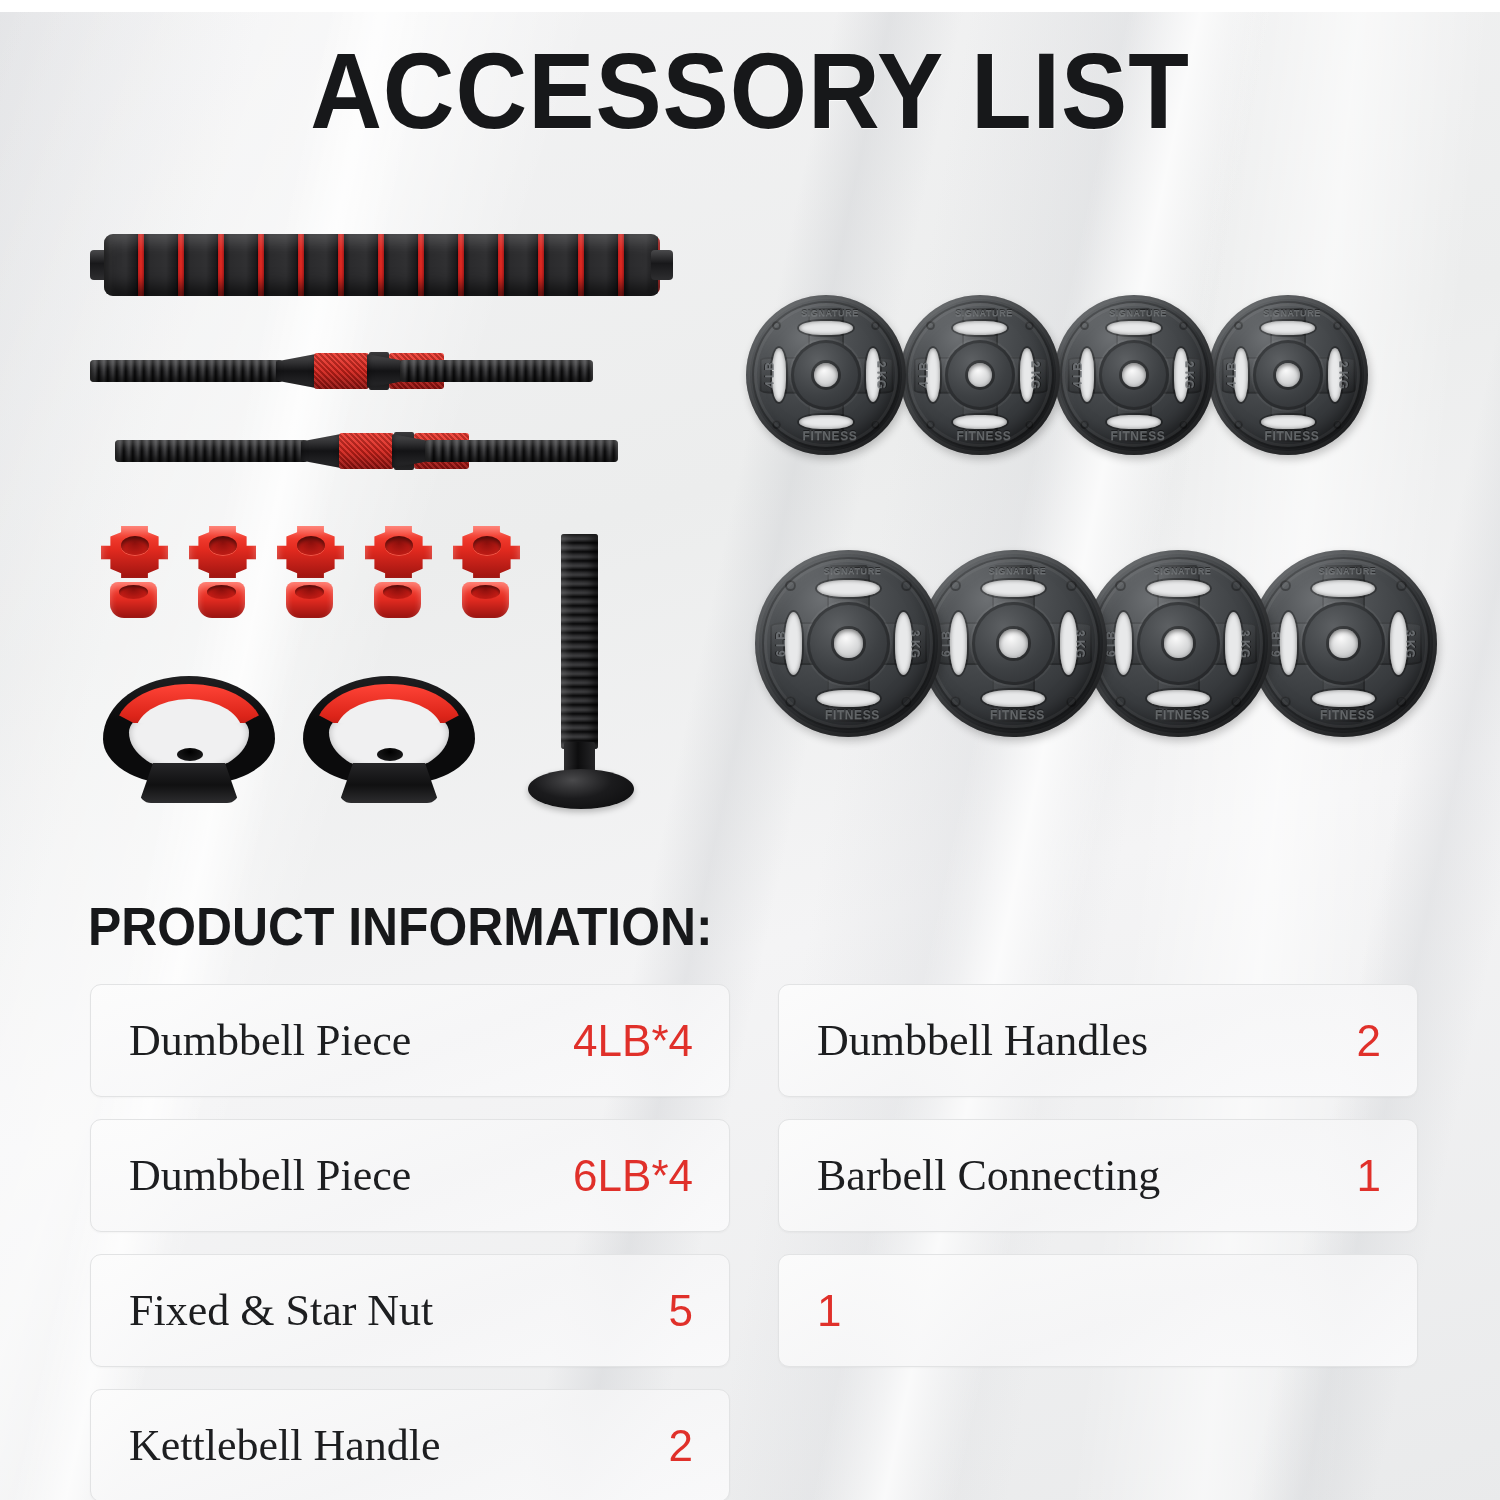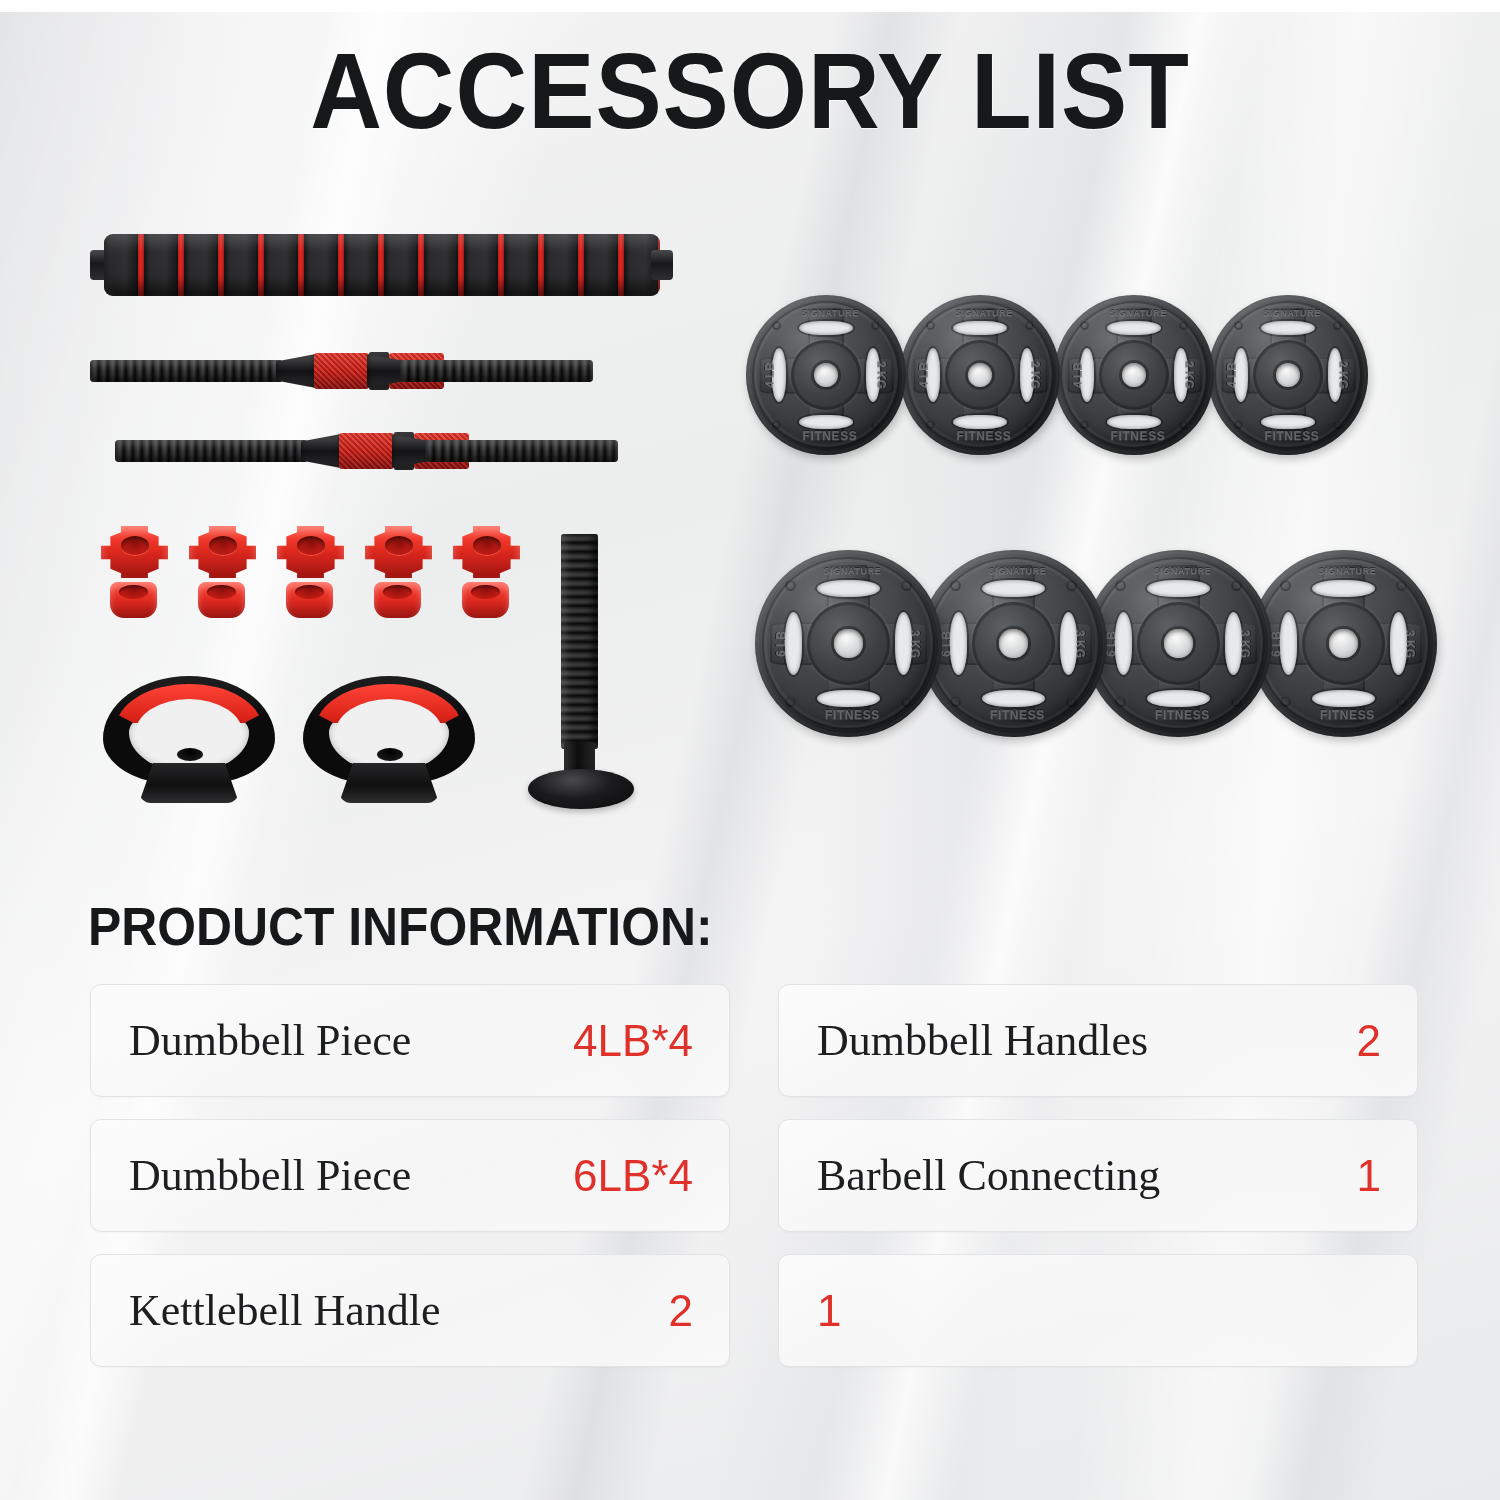--- a/index.html
+++ b/index.html
@@ -577,20 +577,24 @@
   <div id="info-left">
     <div class="info-row">
       <span class="info-label">Dumbbell Piece</span>
       <span class="info-value">4LB*4</span>
     </div>
     <div class="info-row">
       <span class="info-label">Dumbbell Piece</span>
       <span class="info-value">6LB*4</span>
     </div>
     <div class="info-row">
+      <span class="info-label">Fixed &amp; Star Nut</span>
+      <span class="info-value">5</span>
+    </div>
+    <div class="info-row">
       <span class="info-label">Kettlebell Handle</span>
       <span class="info-value">2</span>
     </div>
   </div>
 
   <div id="info-right">
     <div class="info-row">
       <span class="info-label">Dumbbell Handles</span>
       <span class="info-value">2</span>
     </div>

